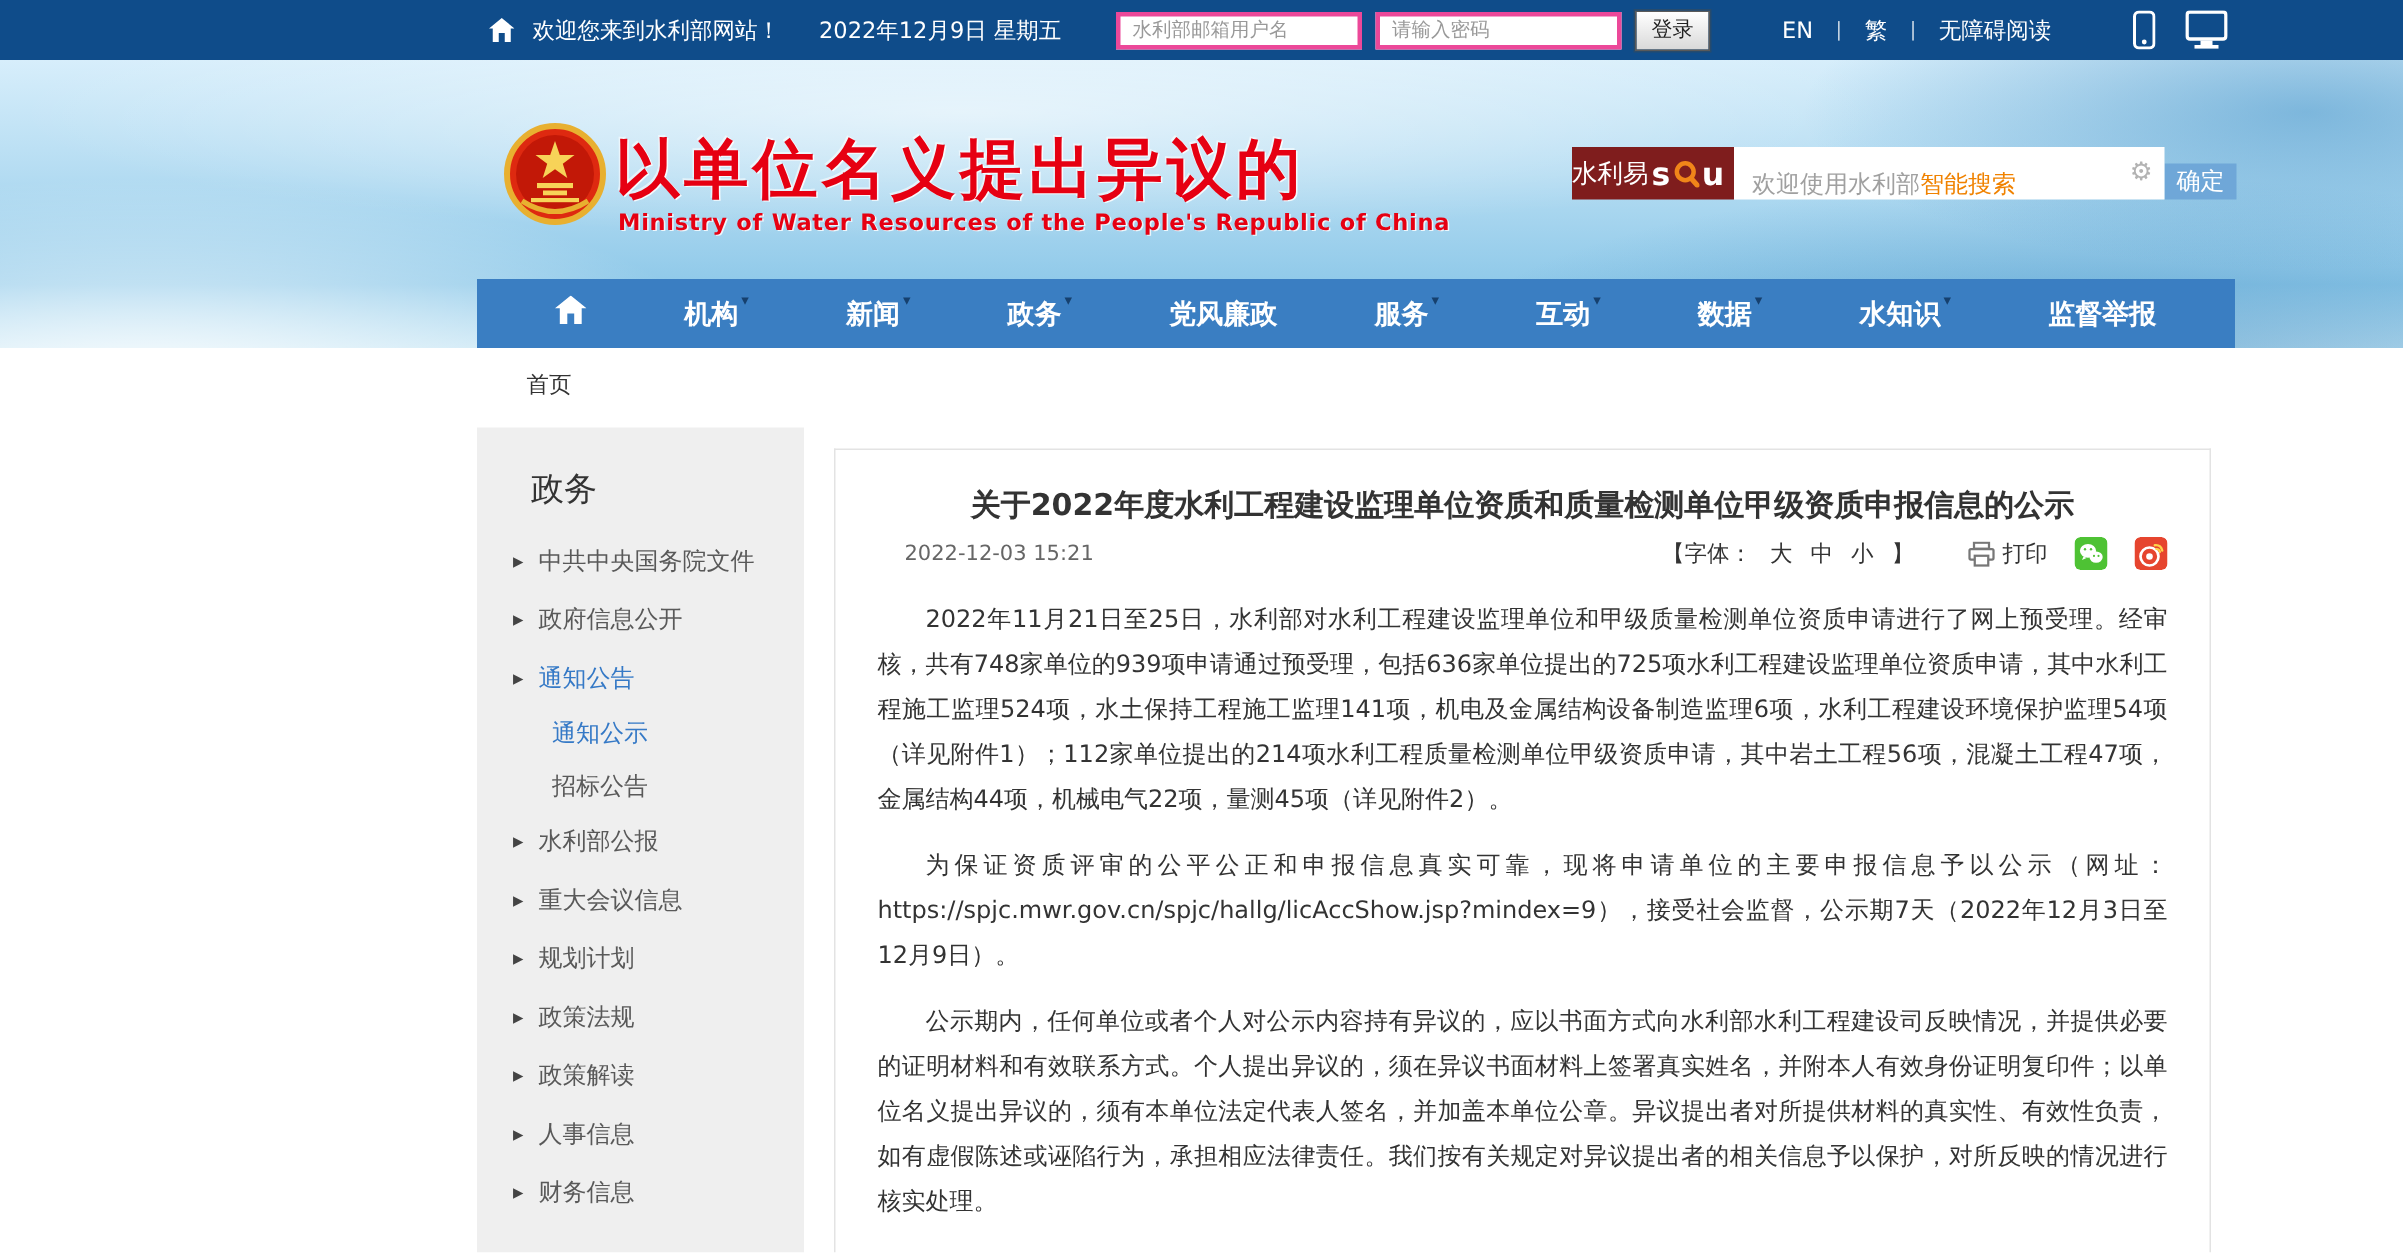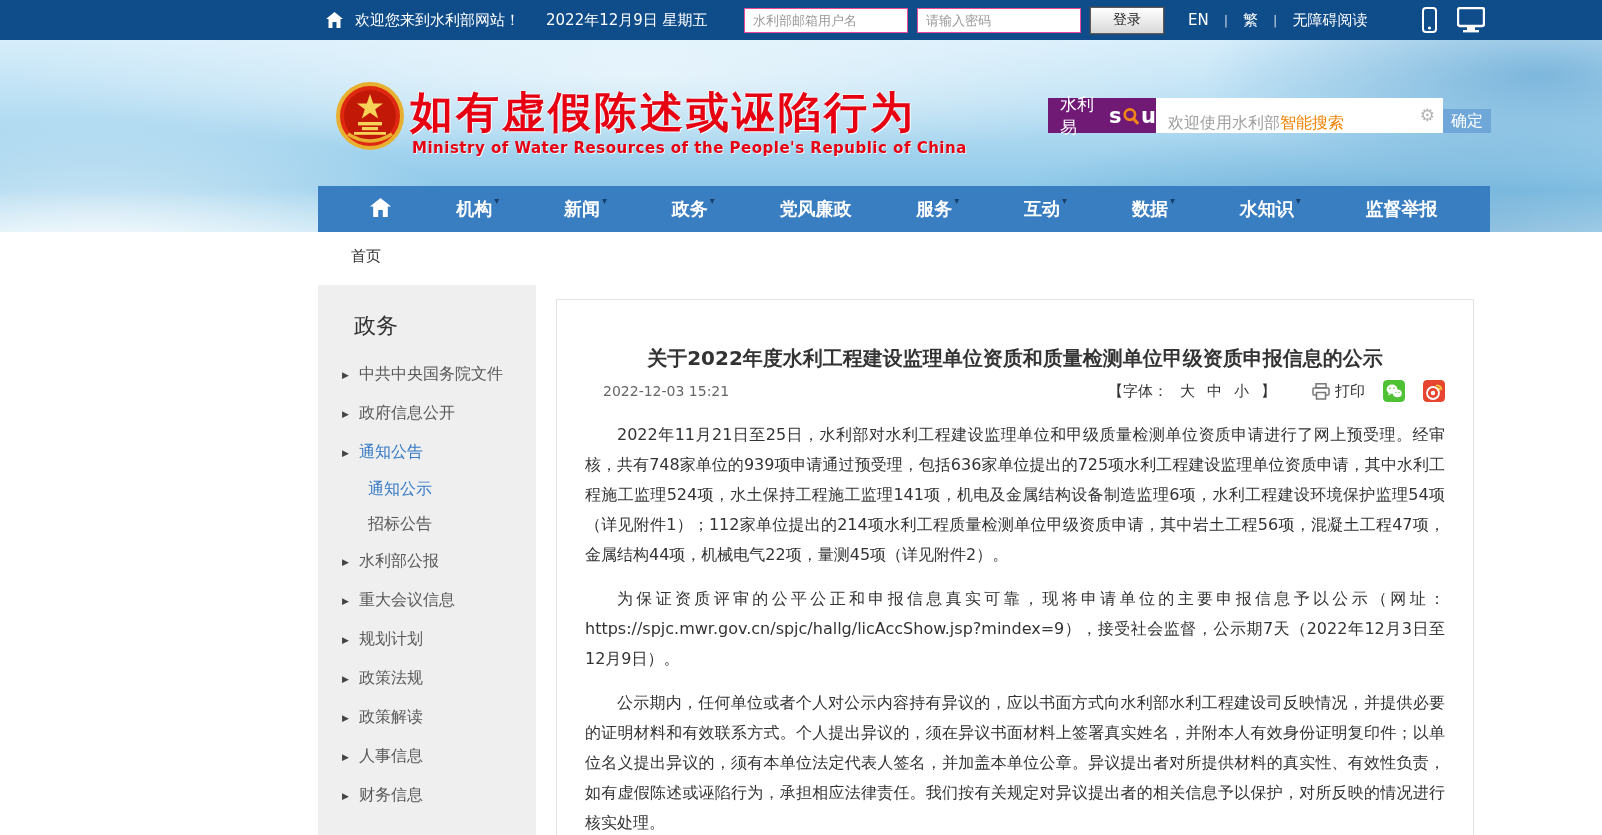--- a/index.html
+++ b/index.html
@@ -6,41 +6,41 @@
   html,body { width:1602px; height:835px; }
   body {
     position:relative; overflow:hidden; background:#fff;
     font-family:"DejaVu Sans","Liberation Sans",sans-serif; color:#333;
   }
   
   .topbar { position:absolute; top:0; left:0; width:1602px; height:40px; background:#0f4c8a; color:#fff; }
   .topbar-left { position:absolute; left:326px; top:0; height:40px; display:flex; align-items:center; gap:12px; font-size:15px; }
   .topbar-left .date { margin-left:14px; }
   .topbar-inputs { position:absolute; left:744px; top:0; height:40px; display:flex; align-items:center; gap:9px; }
-  .tb-input { width:164px; height:25px; border:1px solid #ec4899; background:#fff; font-size:13px; color:#333; padding:0 8px; font-family:inherit; }
+  .tb-input { width:164px; height:25px; border:3px solid #ec4899; background:#fff; font-size:13px; color:#333; padding:0 8px; font-family:inherit; }
   .tb-input::placeholder { color:#999; }
-  .login-btn { height:27px; padding:0 22px; background:linear-gradient(#ffffff,#d9d9d9); border:1px solid #5a5a5a; outline:1px solid #274b6d; color:#222; font-size:14px; cursor:pointer; font-family:inherit; }
+  .login-btn { height:27px; padding:0 10px; background:linear-gradient(#ffffff,#d9d9d9); border:1px solid #5a5a5a; outline:1px solid #274b6d; color:#222; font-size:14px; cursor:pointer; font-family:inherit; }
   .topbar-links { position:absolute; left:1188px; top:0; height:40px; display:flex; align-items:center; gap:15px; font-size:15px; }
   .topbar-links .sep { opacity:.75; font-size:13px; }
   .topbar-links a { color:#fff; text-decoration:none; cursor:pointer; }
   .topbar-devices { position:absolute; left:1422px; top:0; height:40px; display:flex; align-items:center; gap:20px; }
   
   .banner { position:absolute; top:40px; left:0; width:1602px; height:192px;
     background:
       radial-gradient(ellipse 480px 150px at 96% 18%, rgba(64,144,198,.55), transparent 70%),
       radial-gradient(ellipse 700px 190px at 88% 105%, rgba(38,118,178,.38), transparent 65%),
       radial-gradient(ellipse 650px 220px at 6% 112%, rgba(255,255,255,.85), transparent 62%),
       radial-gradient(ellipse 900px 120px at 40% 18%, rgba(255,255,255,.55), transparent 70%),
       linear-gradient(180deg,#d7eefb 0%, #b4dcf2 40%, #8fc9e9 78%, #bfe2f3 100%);
   }
   .emblem { position:absolute; left:336px; top:82px; width:68px; height:68px; }
   .site-title { position:absolute; left:410px; top:84px; font-size:43px; font-weight:bold; color:#e60012; letter-spacing:3px; text-shadow:1px 1px 0 rgba(255,255,255,.85), -1px -1px 0 rgba(255,255,255,.55); white-space:nowrap; }
   .site-subtitle { position:absolute; left:412px; top:139px; font-size:15px; font-weight:bold; color:#e60012; letter-spacing:.5px; text-shadow:1px 1px 0 rgba(255,255,255,.8); white-space:nowrap; }
   .search { position:absolute; left:1048px; top:98px; height:35px; display:flex; }
-  .search-brand { width:108px; background:#701a75; color:#fff; display:flex; align-items:center; justify-content:flex-start; gap:2px; font-size:17px; cursor:pointer;padding-left:12px; }
+  .search-brand { width:108px; background:#7f1d1d; color:#fff; display:flex; align-items:center; justify-content:flex-start; gap:2px; font-size:17px; cursor:pointer; }
   .search-brand .b-en { font-size:21px; font-weight:bold; text-transform:lowercase; }
   .search-field { width:287px; background:#fff; position:relative; display:flex; align-items:center; padding:16px 30px 0 12px; font-size:16px; cursor:text; }
   .ph-gray { color:#a0a0a0; } .ph-orange { color:#f08200; }
   .gear { position:absolute; right:8px; top:7px; font-size:17px; color:#b3b3b3; cursor:pointer; }
   .search-btn { width:48px; background:#6fa7d8; color:#fff; border:none; font-size:16px; cursor:pointer; font-family:inherit;margin-top:11px; }
   
   .nav { position:absolute; left:318px; top:186px; width:1172px; height:46px; background:#3a7ec2; display:flex; align-items:center; justify-content:space-around; padding:0 20px; }
   .nav-item { color:#fff; font-size:18px; font-weight:bold; text-decoration:none; cursor:pointer; white-space:nowrap; }
   .caret { font-size:10px; color:#16406e; vertical-align:top; position:relative; top:-2px; margin-left:2px; }
   
@@ -48,21 +48,21 @@
   .breadcrumb a { color:#333; text-decoration:none; cursor:pointer; }
   
   .sidebar { position:absolute; left:318px; top:285px; width:218px; height:550px; background:#efefef; }
   .sidebar-title { padding:26px 0 14px 36px; font-size:22px; color:#333; }
   .side-item { display:flex; align-items:center; padding-left:24px; height:39px; font-size:16px; color:#595959; cursor:pointer; }
   .side-item .tri { font-size:9px; color:#444; margin-right:10px; }
   .side-item.sub { padding-left:50px; height:35px; }
   .side-item.active { color:#3579c6; }
   
   .content { position:absolute; left:556px; top:299px; width:918px; height:536px; background:#fff; border:1px solid #e3e3e3; border-bottom:none; padding:0 28px; }
-  .article-title { margin-top:45px; text-align:center; font-size:20px; font-weight:600; color:#333; }
+  .article-title { margin-top:23px; text-align:center; font-size:20px; font-weight:600; color:#333; }
   .meta-row { margin-top:8px; display:flex; align-items:center; font-size:14px; color:#666; }
   .meta-date { margin-left:18px; }
   .meta-right { margin-left:auto; display:flex; align-items:center; gap:12px; font-size:15px; color:#333; }
   .font-ctl { cursor:pointer; }
   .print { display:flex; align-items:center; gap:5px; margin-left:24px; cursor:pointer; color:#333; }
   .share-icon { width:22px; height:22px; border-radius:4px; margin-left:6px; cursor:pointer; }
   .body-text { margin-top:18px; font-size:16px; line-height:30px; text-align:justify; color:#333; }
   .body-text p { text-indent:2em; margin-bottom:14px; }
 </style>
 </head>
@@ -106,21 +106,21 @@
 <svg class="emblem" viewBox="0 0 68 68">
   <circle cx="34" cy="34" r="32" fill="#de2910" stroke="#e8b030" stroke-width="4"></circle>
   <circle cx="34" cy="34" r="26" fill="#c21807"></circle>
   <polygon points="34,12 37.2,21.4 47,21.4 39.2,27.2 42.2,36.6 34,30.8 25.8,36.6 28.8,27.2 21,21.4 30.8,21.4" fill="#f7d358"></polygon>
   <rect x="22" y="40" width="24" height="3.4" fill="#f7d358"></rect>
   <rect x="26" y="45" width="16" height="3.2" fill="#f7d358"></rect>
   <rect x="18" y="50" width="32" height="2.8" fill="#f7d358"></rect>
   <path d="M12 52 Q34 66 56 52" fill="none" stroke="#e8b030" stroke-width="3.4"></path>
 </svg>
 
-<div class="site-title">如有虚假陈述或诬陷行为</div>
+<div class="site-title">以单位名义提出异议的</div>
 <div class="site-subtitle">Ministry of Water Resources of the People's Republic of China</div>
 
 <div class="search">
   <div class="search-brand">
     <span>水利易</span>
     <span class="b-en">s</span>
     <svg width="17" height="18" viewBox="0 0 17 18">
         <circle cx="7.5" cy="7.5" r="5.6" fill="none" stroke="#f08519" stroke-width="3"></circle>
         <line x1="11.5" y1="12" x2="15.5" y2="16.5" stroke="#f08519" stroke-width="3.4" stroke-linecap="round"></line>
       </svg>

